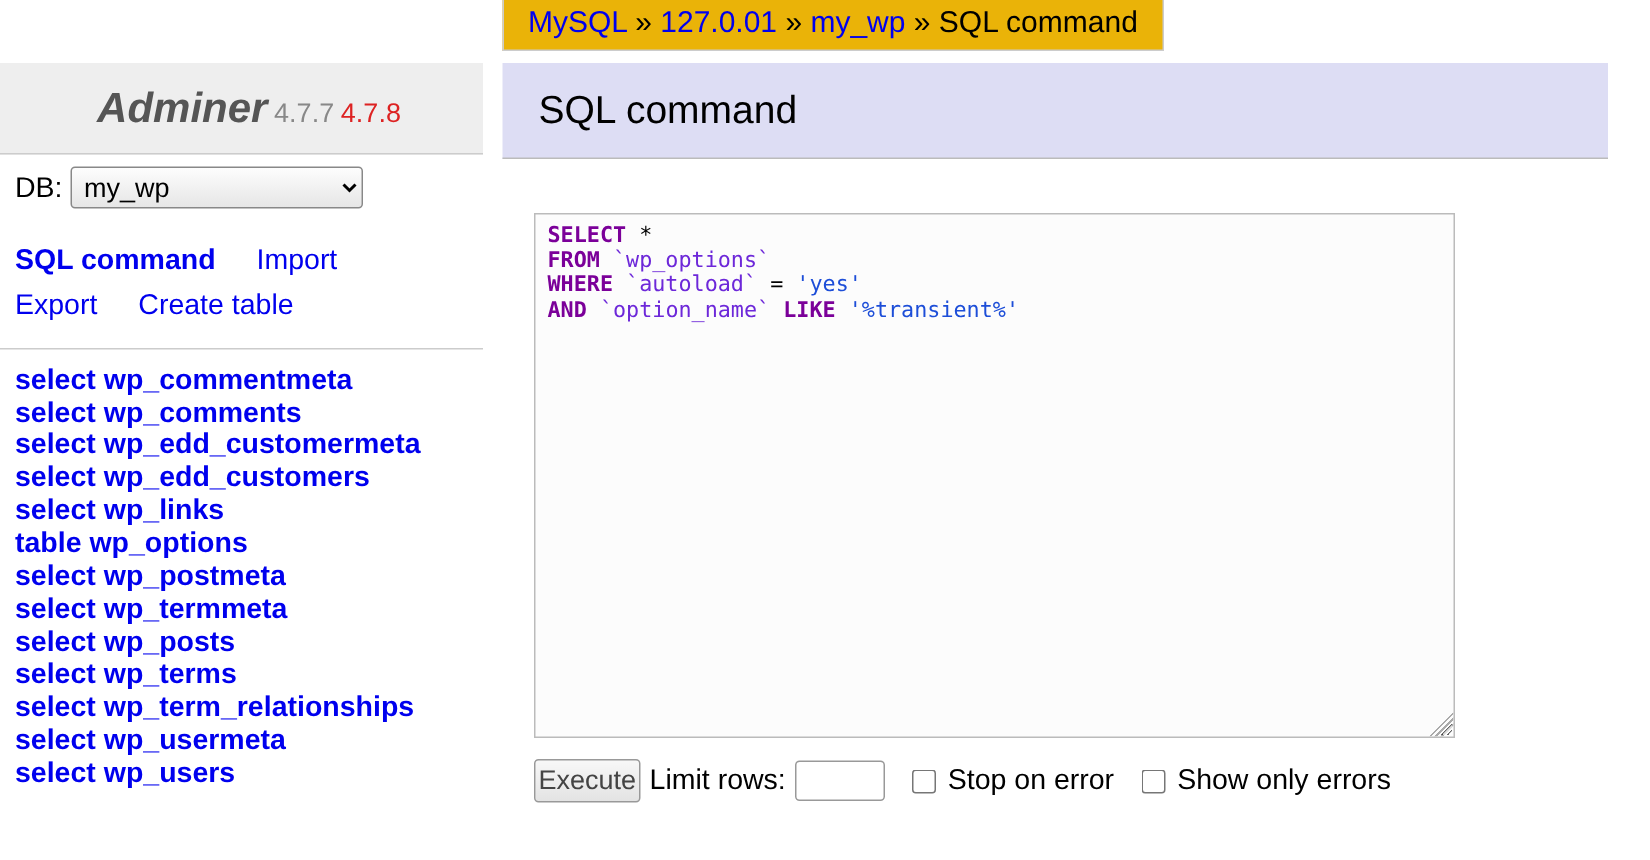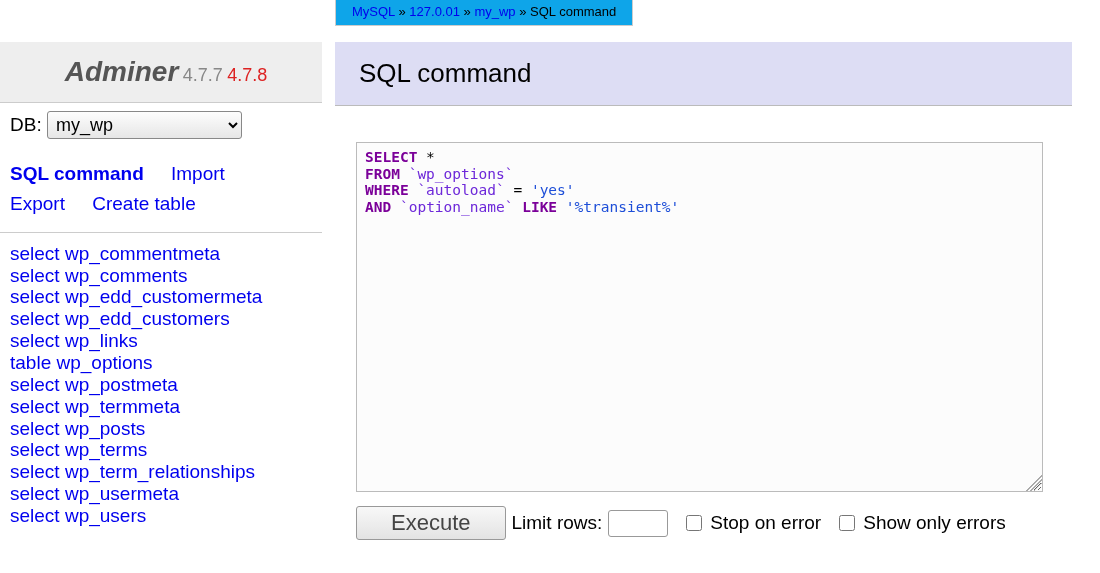--- a/index.html
+++ b/index.html
@@ -6,22 +6,22 @@
   html, body { margin: 0; padding: 0; font-family: Arial, Helvetica, sans-serif; color: #000; }
   body { width: 1100px; height: 573px; overflow: hidden; background: #fff; }
   a { color: #0000ee; text-decoration: none; }
   a.active { font-weight: bold; }
 
   
   #breadcrumb {
     position: absolute;
     left: 335px; top: 0;
     padding: 4px 16px 6px 16px;
-    font-size: 13px;
-    background: #0ea5e9;
+    font-size: 20px;
+    background: #eab308;
     border: 1px solid #ccc;
     border-top: none;
     display: inline-block;
   }
 
   
   #sidebar {
     position: absolute;
     left: 0; top: 42px;
     width: 322px;
@@ -40,41 +40,41 @@
   .side-section { padding: 8px 10px 12px 10px; border-bottom: 1px solid #ccc; font-size: 19px; }
   .side-section.no-border { border-bottom: none; }
   .side-section select {
     font-size: 18px; padding: 2px 4px; width: 195px;
     background: linear-gradient(#fdfdfd,#e6e6e6);
     border: 1px solid #888; border-radius: 3px;
   }
   .links-row { line-height: 1.6; }
   .links-row a { margin-right: 22px; }
   #tables { padding: 10px 0 0 10px; font-size: 19px; line-height: 1.15; }
-  #tables a { display: block; }
+  #tables a { display: block; font-weight: bold; }
 
   
   #header {
     position: absolute;
     left: 335px; top: 42px;
     right: 28px;
     background: #ddddf4;
     border-bottom: 1px solid #bbb;
     padding: 16px 24px;
   }
   #header h2 { margin: 0; font-size: 26px; font-weight: normal; }
 
   
   #main {
     position: absolute;
     left: 356px; top: 142px;
     width: 692px;
   }
   #sql-editor {
-    width: 687px; height: 350px;
+    width: 614px; height: 350px;
     border: 1px solid #bbb;
     background: #fcfcfc;
     padding: 6px 8px;
     font-family: Consolas, Menlo, monospace;
     font-size: 14.5px;
     line-height: 1.15;
     white-space: pre;
     overflow: hidden;
     position: relative;
     resize: both;
@@ -85,21 +85,21 @@
   #sql-editor::after {
     content:""; position:absolute; right:0; bottom:0; width:16px; height:16px;
     background:
       linear-gradient(135deg, transparent 48%, #aaa 48%, #aaa 54%, transparent 54%),
       linear-gradient(135deg, transparent 60%, #aaa 60%, #aaa 66%, transparent 66%),
       linear-gradient(135deg, transparent 72%, #aaa 72%, #aaa 78%, transparent 78%);
   }
 
   #controls { margin-top: 14px; font-size: 19px; display: flex; align-items: center; gap: 6px; }
   #controls button {
-    font-size: 22px; padding: 3px 34px;
+    font-size: 18px; padding: 3px 2px;
     background: linear-gradient(#f8f8f8,#e3e3e3);
     border: 1px solid #999; border-radius: 3px;
     color: #444;
   }
   #controls input[type=number] {
     width: 60px; font-size: 18px; padding: 2px 4px;
     border: 1px solid #999; border-radius: 3px;
   }
   #controls input[type=checkbox] { width: 16px; height: 16px; margin: 0 2px 0 12px; vertical-align: middle; }
 </style>

